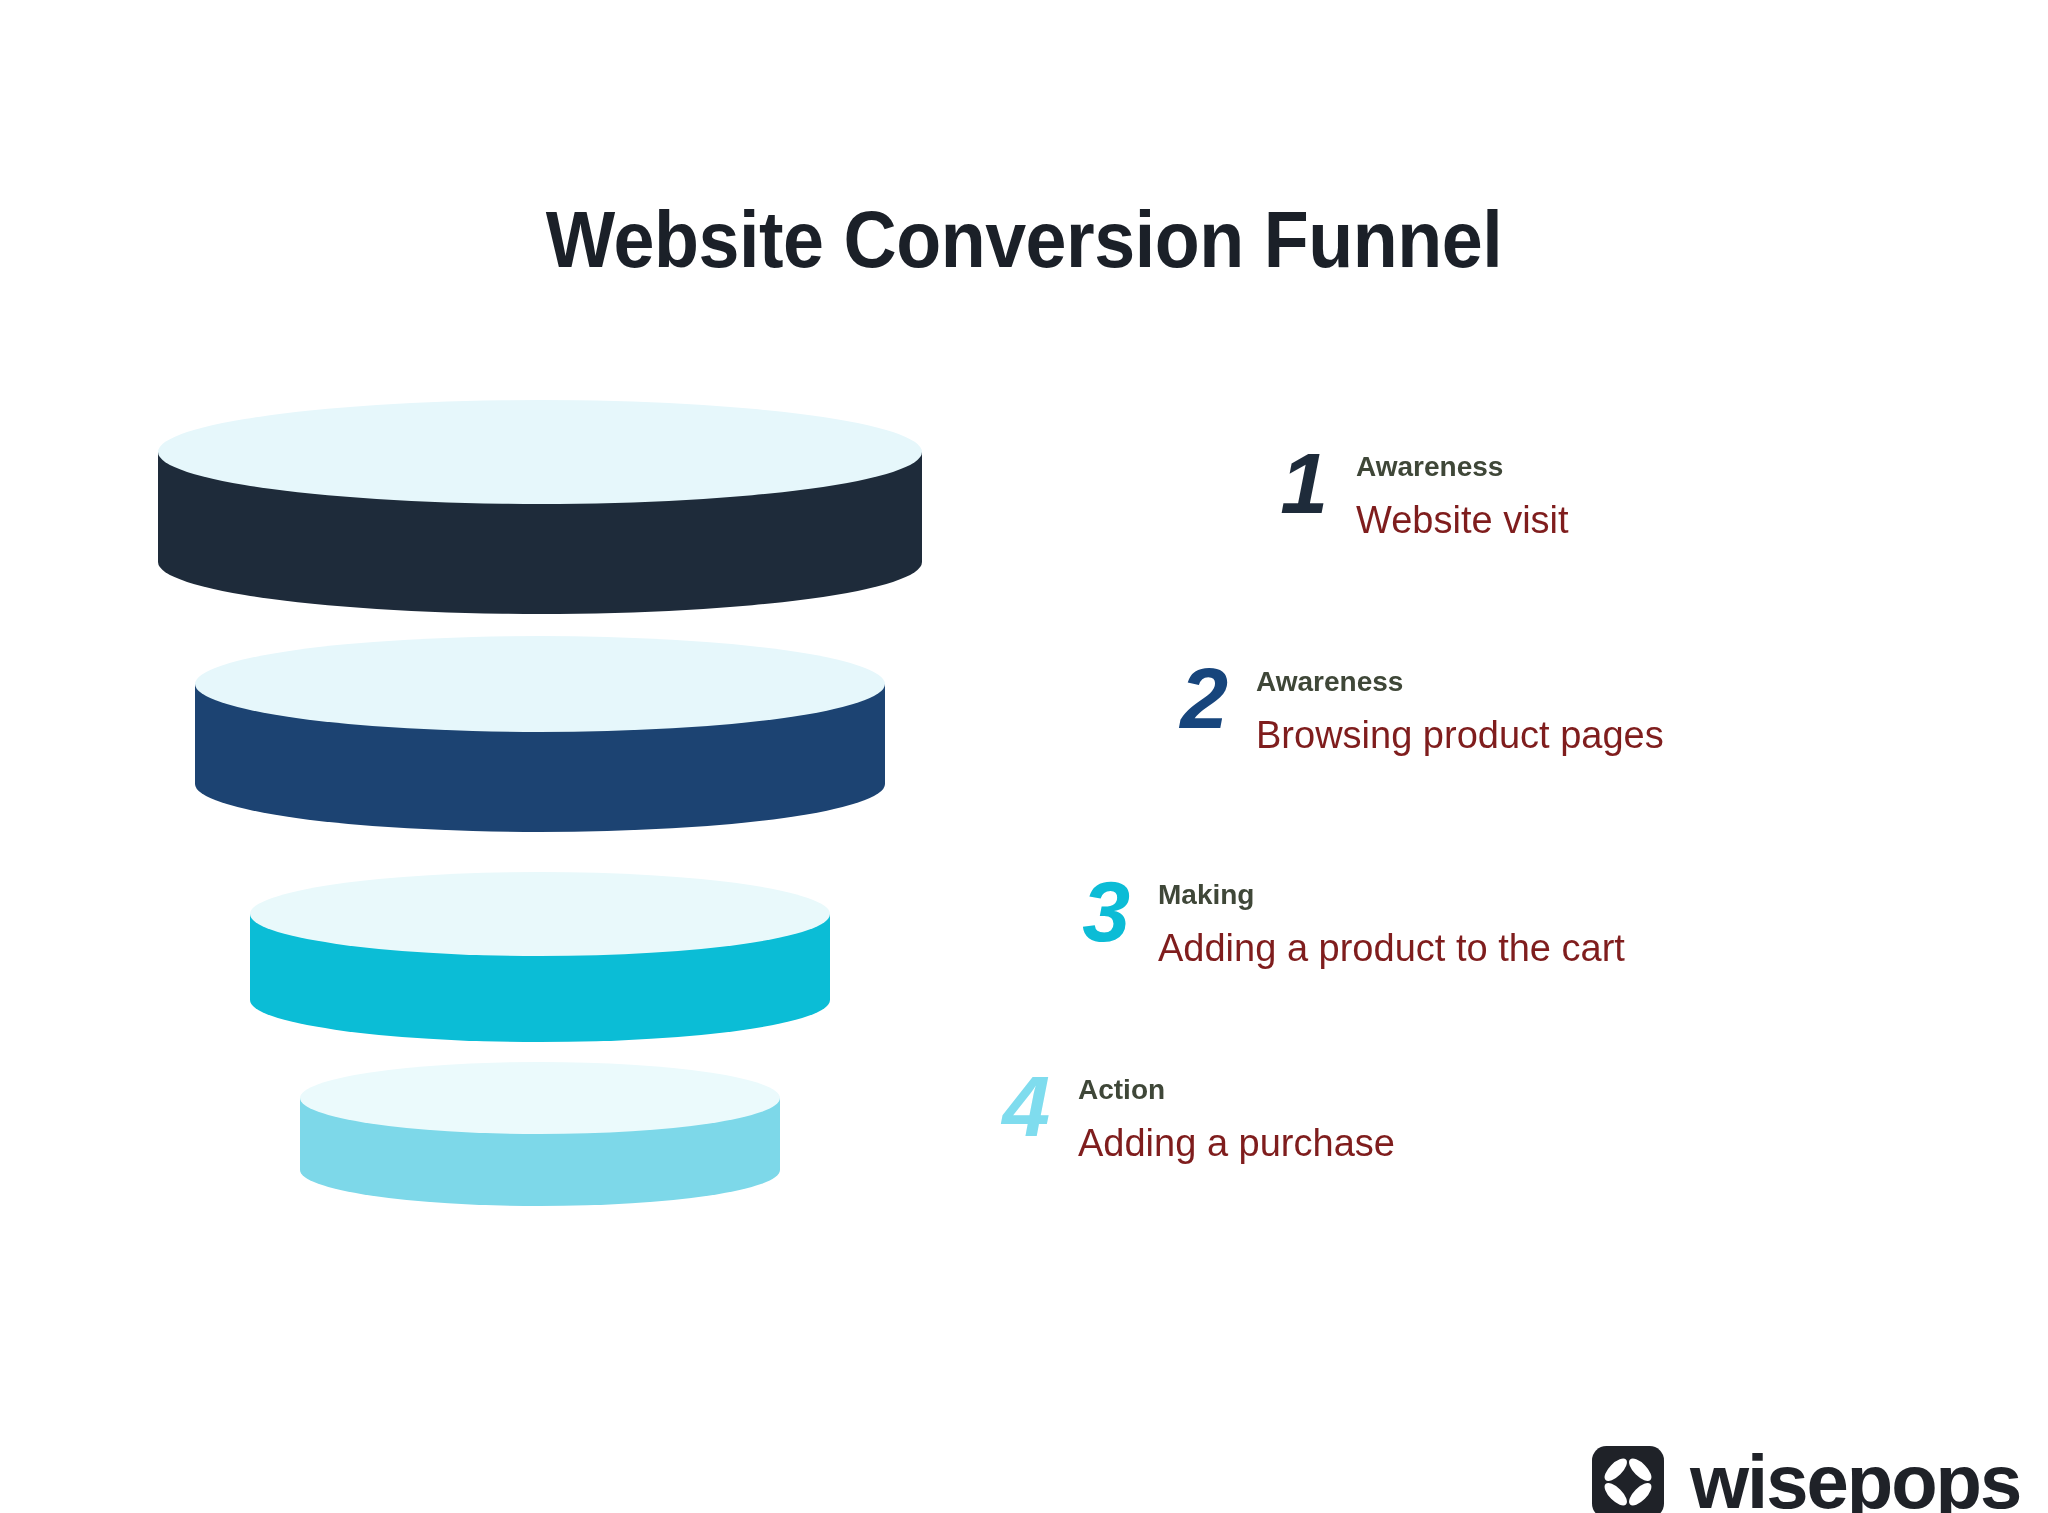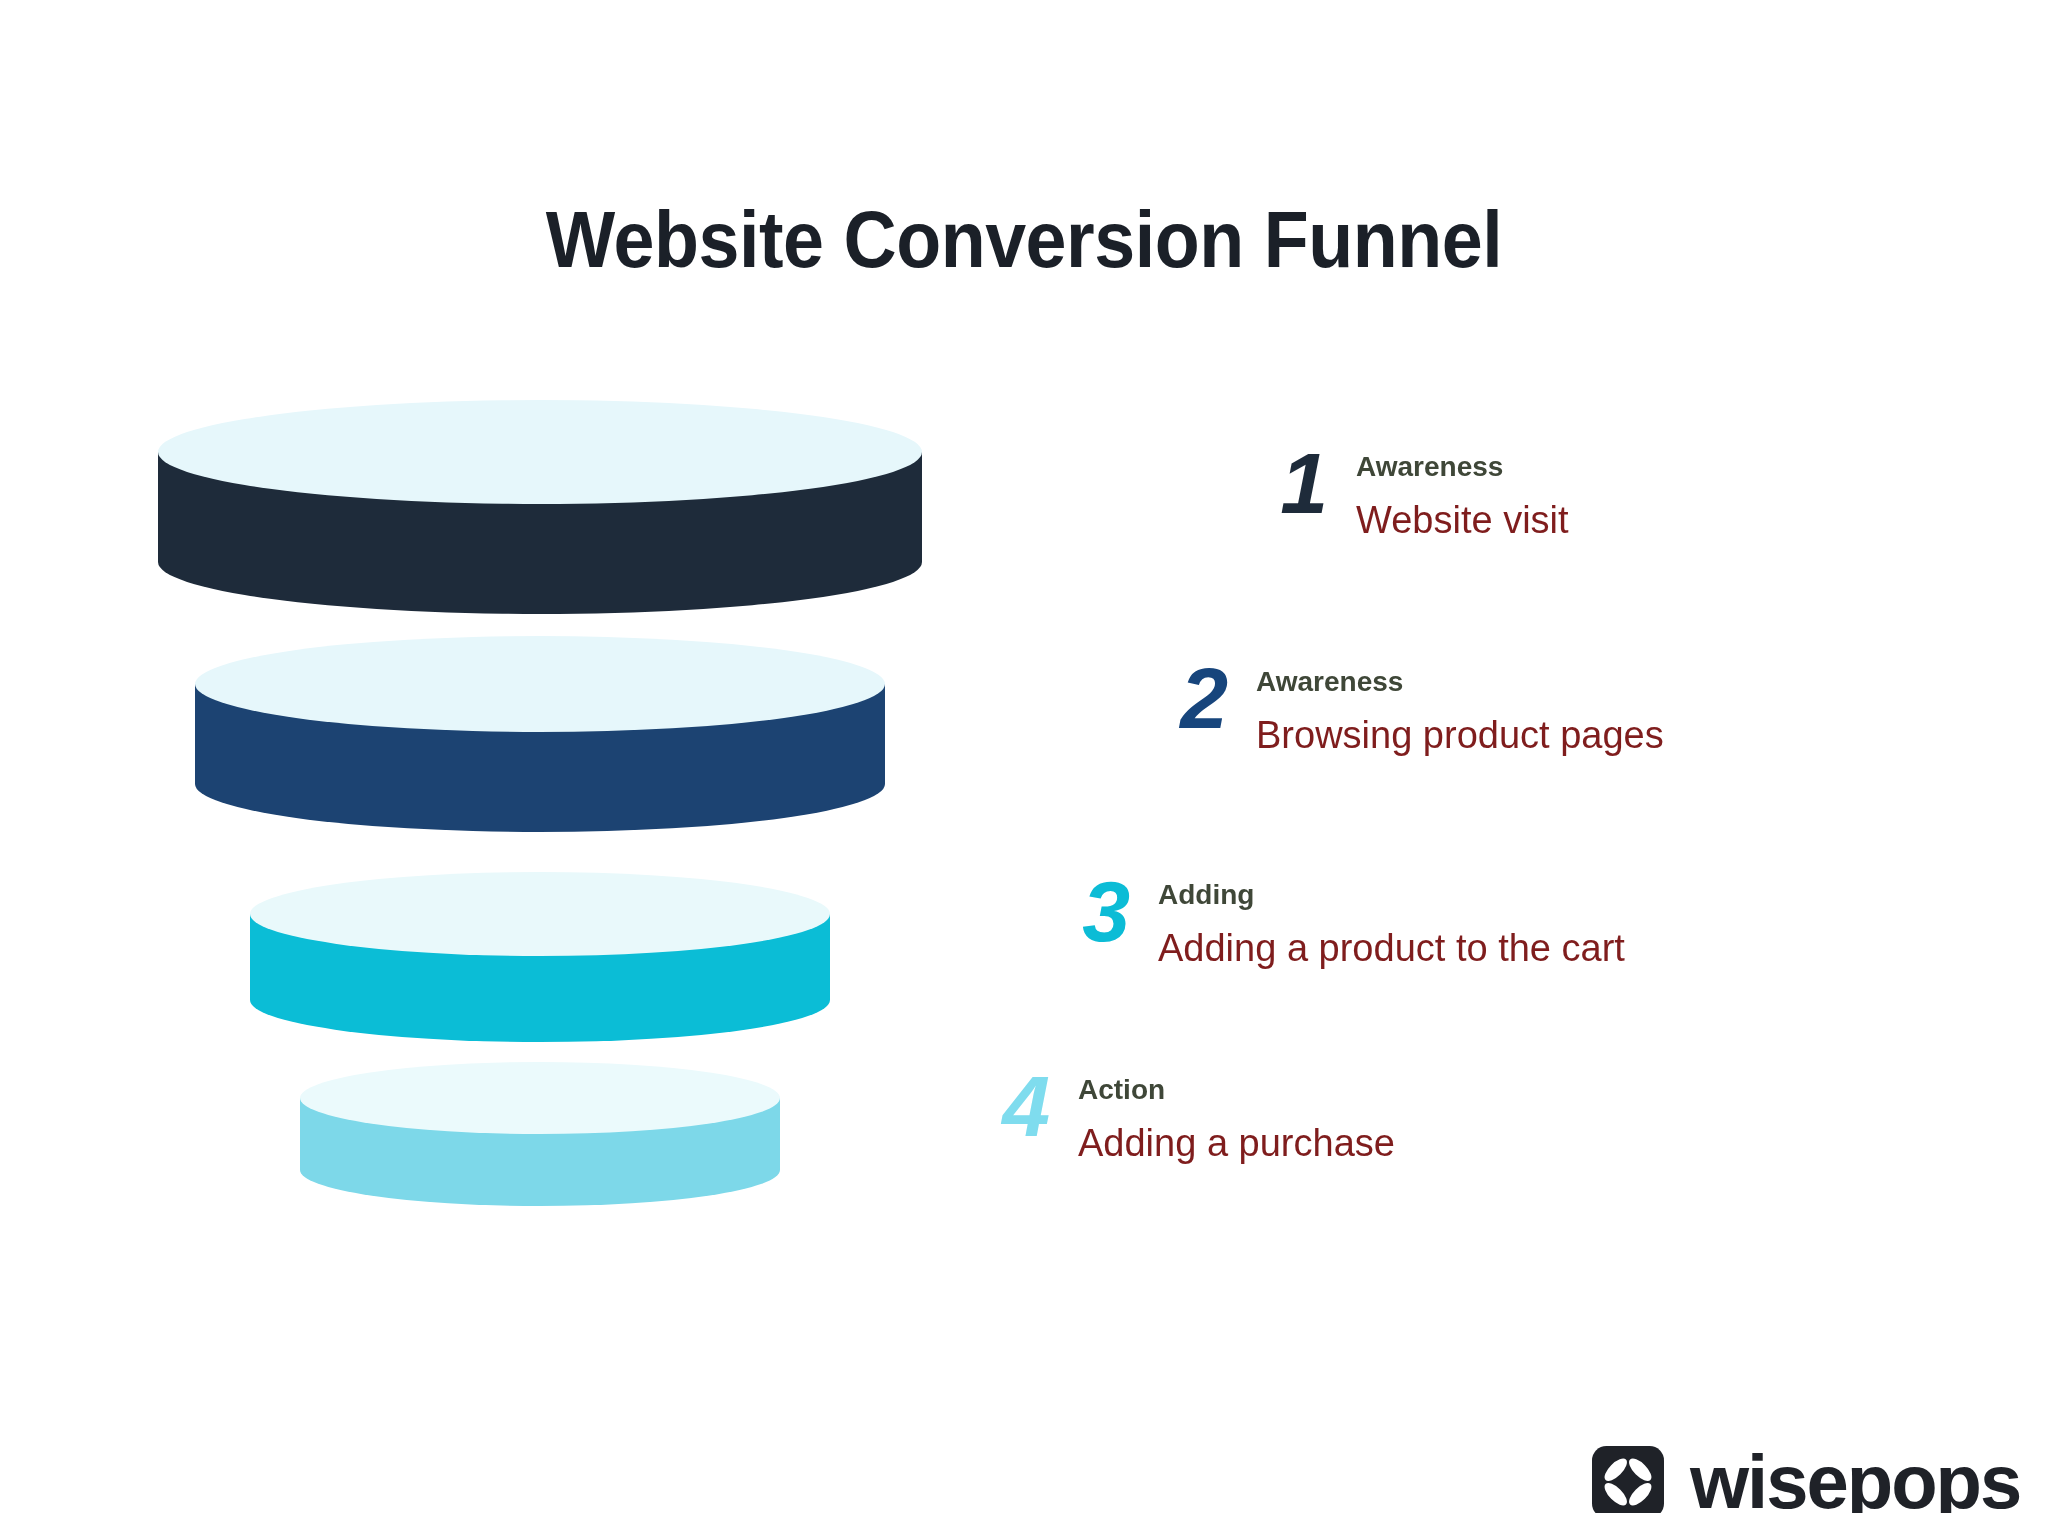--- a/index.html
+++ b/index.html
@@ -178,21 +178,21 @@
       <span class="legend-num" style="color:#17457c; width:78px;">2</span>
       <span class="legend-texts">
         <span class="legend-title">Awareness</span>
         <span class="legend-sub">Browsing product pages</span>
       </span>
     </div>
 
     <div class="legend-item" style="left:-10px; top:868px;">
       <span class="legend-num" style="color:#0cbcd6; width:78px;">3</span>
       <span class="legend-texts">
-        <span class="legend-title">Adding</span>
+        <span class="legend-title">Making</span>
         <span class="legend-sub">Adding a product to the cart</span>
       </span>
     </div>
 
     <div class="legend-item" style="left:-90px; top:1063px;">
       <span class="legend-num" style="color:#7fdcee; width:78px;">4</span>
       <span class="legend-texts">
         <span class="legend-title">Action</span>
         <span class="legend-sub">Adding a purchase</span>
       </span>

